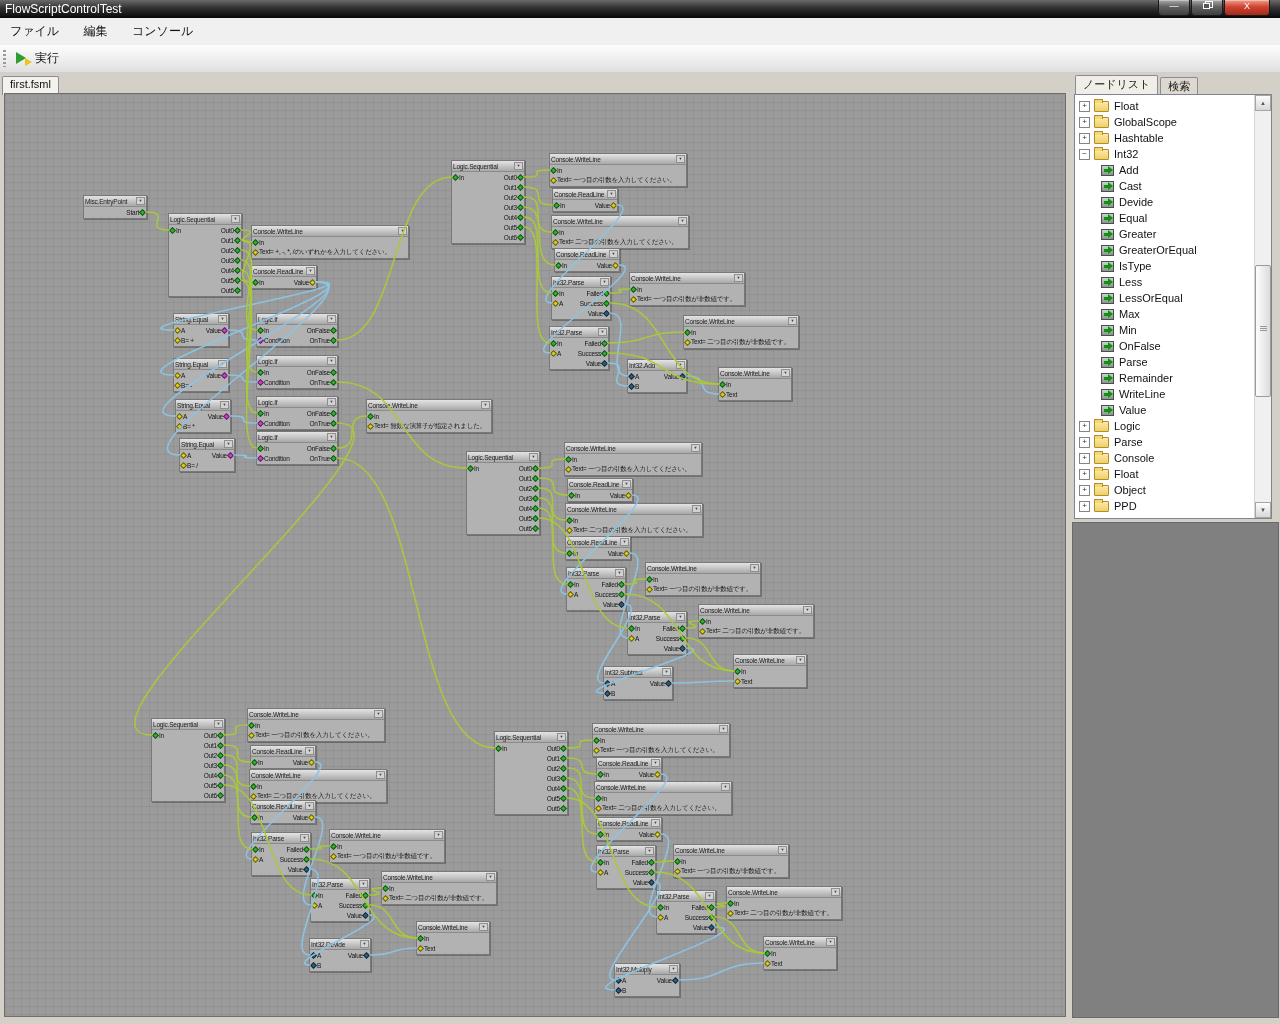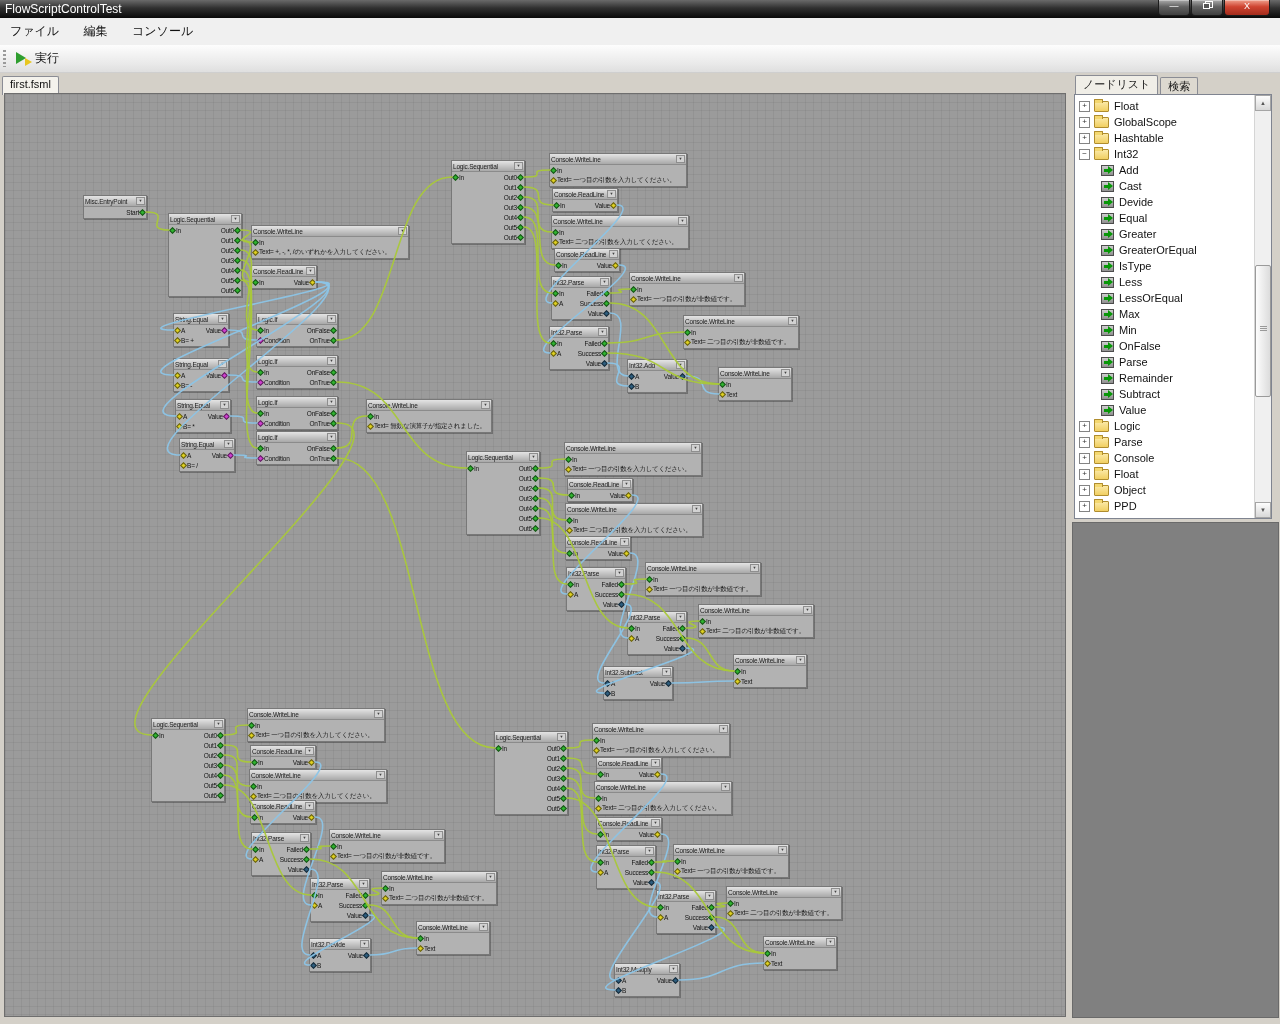--- a/index.html
+++ b/index.html
@@ -1688,21 +1688,21 @@
           <span class="at"></span>
         </span>
         <span>Remainder</span>
       </div>
       <div class="tree-row">
         <span class="spacer2"></span>
         <span class="leaficon">
           <span class="ar"></span>
           <span class="at"></span>
         </span>
-        <span>Subtract</span>
+        <span>WriteLine</span>
       </div>
       <div class="tree-row">
         <span class="spacer2"></span>
         <span class="leaficon">
           <span class="ar"></span>
           <span class="at"></span>
         </span>
         <span>Value</span>
       </div>
       <div class="tree-row">

